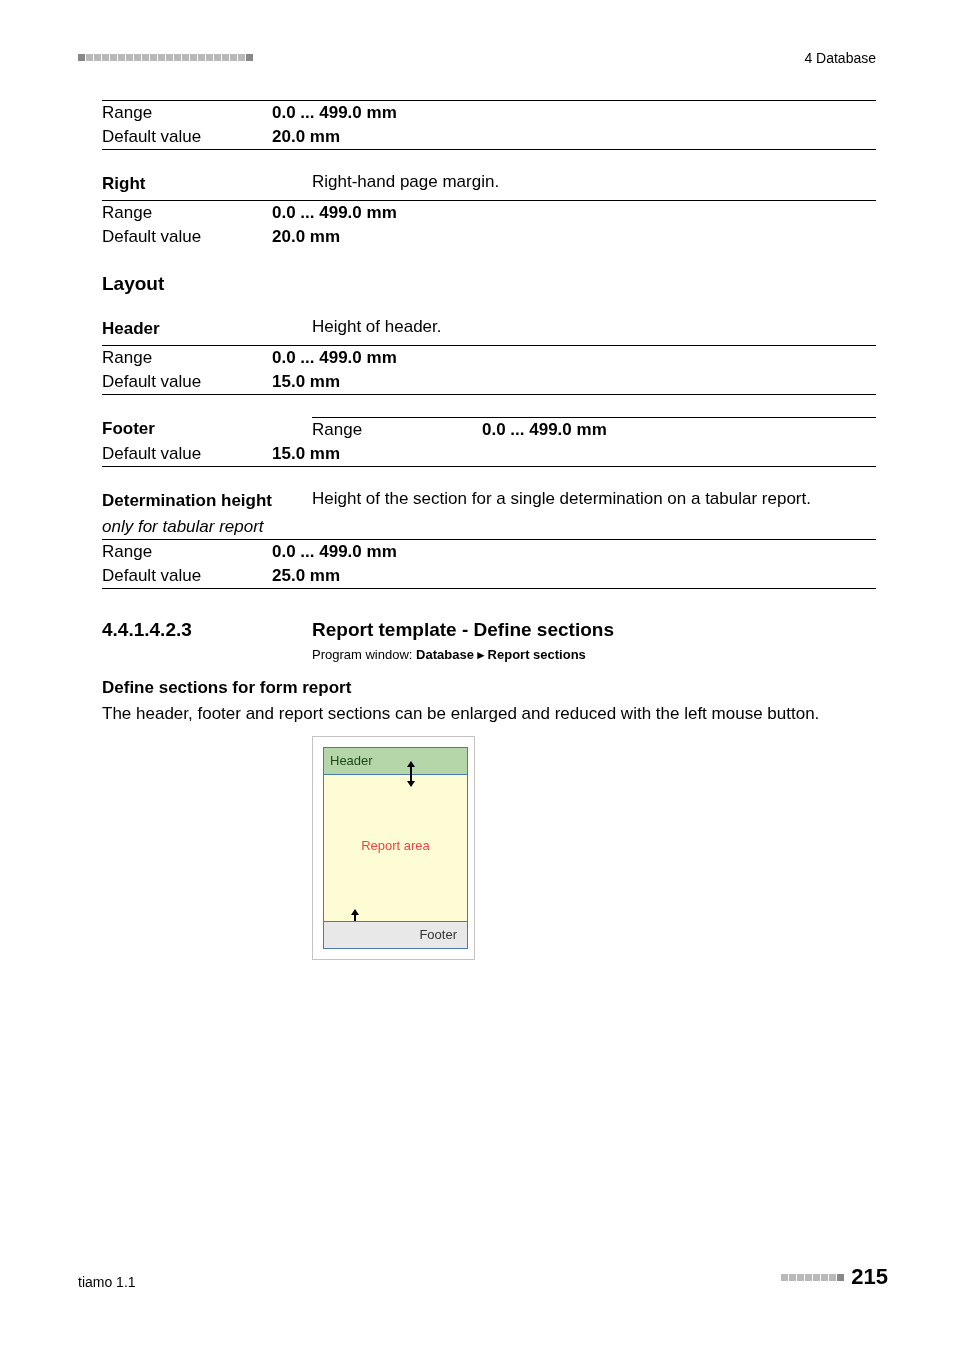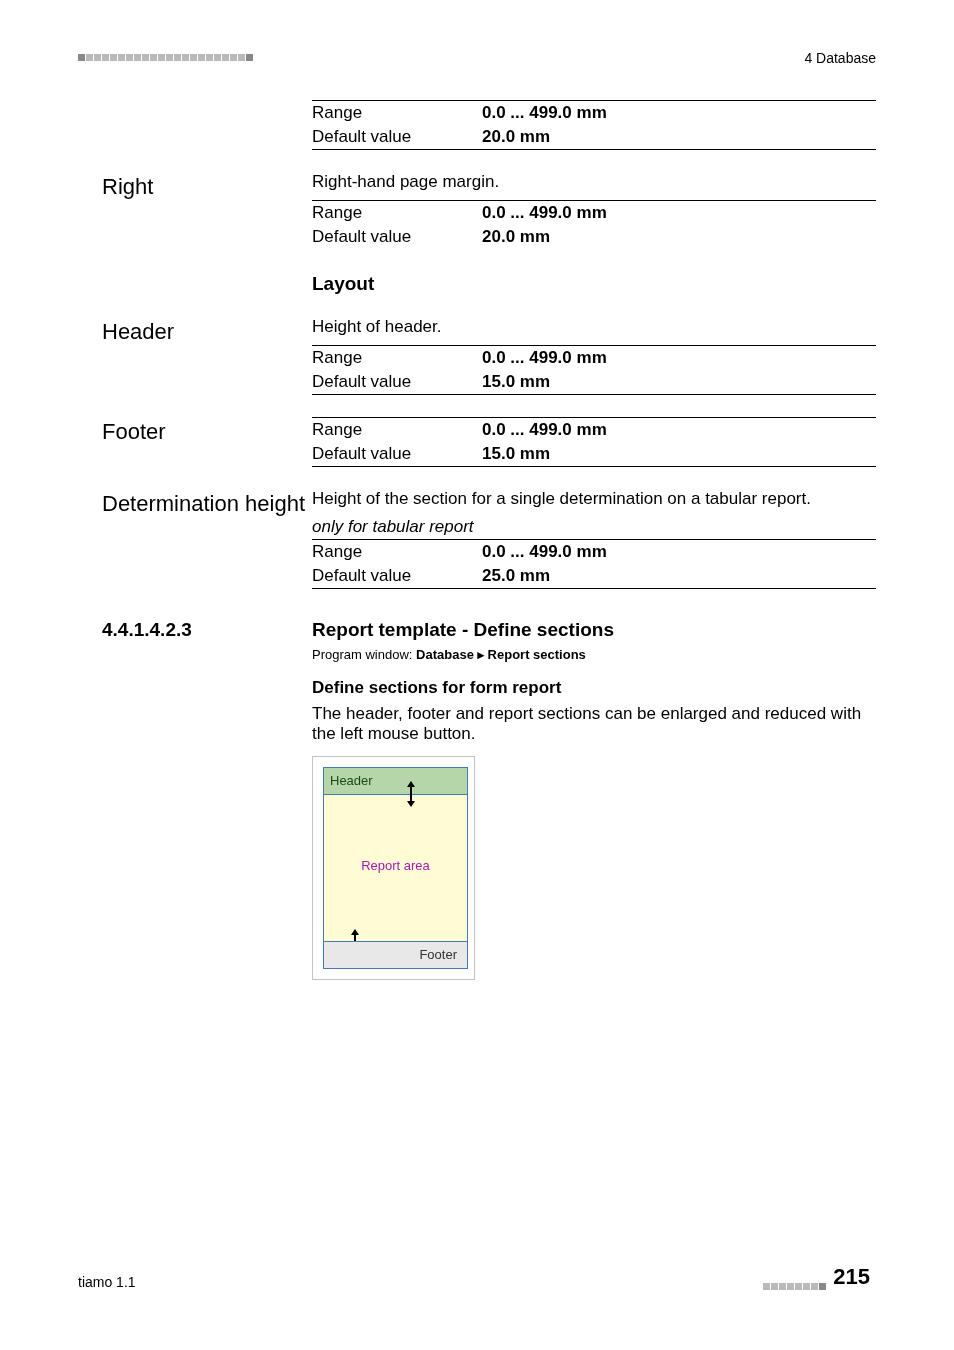--- a/index.html
+++ b/index.html
@@ -2,45 +2,45 @@
 <html><head>
 <meta charset="utf-8">
 <style>
 body{margin:0;background:#fff;font-family:"Segoe UI",Arial,sans-serif;color:#000}
 .page{width:954px;height:1350px;position:relative;padding:60px 78px 0 102px;box-sizing:border-box}
 .top-markers{position:absolute;top:54px;left:78px;width:177px;height:7px;display:flex}
 .top-markers span{width:8px;height:7px;margin-right:0;background:#b9b9b9;border-right:1px solid #fff;box-sizing:border-box}
 .top-markers span:first-child,.top-markers span:last-child{background:#888}
 .chapter{position:absolute;top:50px;right:78px;font-size:14px}
 .content{margin-top:40px}
-.label-col{width:210px;float:left;clear:left;font-weight:400;font-size:22px;padding-top:2px}
-.body-col{margin-left:210px}
+.label-col{width:210px;float:left;clear:left;font-weight:700;font-size:17px;padding-top:2px}
+.body-col{}
 .row{border-top:1.5px solid #000;padding:2px 0;display:flex;font-size:17px}
 .row + .row{border-top:none}
 .row:last-of-type{border-bottom:1.5px solid #000}
 .row .k{width:170px}
 .row .v{font-weight:700}
 .desc{font-size:17px;margin:6px 0 8px 0}
 .italic{font-style:italic;font-size:17px;border-bottom:1.5px solid #000;padding-bottom:2px}
 .section{clear:both;margin-top:22px}
 .h3{font-size:19px;font-weight:700;margin:24px 0 10px 0}
 .h4{font-size:17px;font-weight:700;margin:0 0 6px 0}
 .sect-num{float:left;width:210px;font-size:19px;font-weight:700}
 .sect-title{margin-left:210px;font-size:19px;font-weight:700}
 .prog{margin-left:210px;font-size:13px;margin-top:6px}
 .diagram{margin-left:210px;margin-top:12px;border:1px solid #c3c3c3;padding:10px;width:163px;box-sizing:border-box}
 .diagram-inner{width:143px;height:200px;border:1px solid #4a7ab0;background:#fdfcd5;position:relative}
 .dheader{height:26px;background:#b4d6a8;border-bottom:1px solid #4a7ab0;color:#1a4a1a;font-size:13px;padding-left:6px;line-height:26px}
 .dfooter{position:absolute;bottom:0;left:0;right:0;height:26px;background:#e8e8e8;border-top:1px solid #4a7ab0;color:#333;font-size:13px;text-align:right;padding-right:10px;line-height:26px}
-.dreport{position:absolute;top:90px;left:0;right:0;text-align:center;color:#a21caf;font-size:13px}
+.dreport{position:absolute;top:90px;left:0;right:0;text-align:center;color:#ef4444;font-size:13px}
 .arrow-v{position:absolute;width:2px;background:#000}
 .arrow-v:before,.arrow-v:after{content:"";position:absolute;left:-3px;border-left:4px solid transparent;border-right:4px solid transparent}
 .arrow-v:before{top:-1px;border-bottom:6px solid #000}
 .arrow-v:after{bottom:-1px;border-top:6px solid #000}
-.bot-markers{position:absolute;bottom:60px;right:84px;display:flex;align-items:flex-end}
+.bot-markers{position:absolute;bottom:60px;right:66px;display:flex;align-items:center}
 .bot-markers .m{display:flex;margin-right:6px}
 .bot-markers .m span{width:8px;height:7px;background:#b9b9b9;border-right:1px solid #fff;box-sizing:border-box}
 .bot-markers .m span:last-child{background:#888}
 .page-num{font-size:22px;font-weight:700}
 .tiamo{position:absolute;bottom:60px;left:78px;font-size:14px}
 </style>
 </head>
 <body>
 
 <div class="page">

